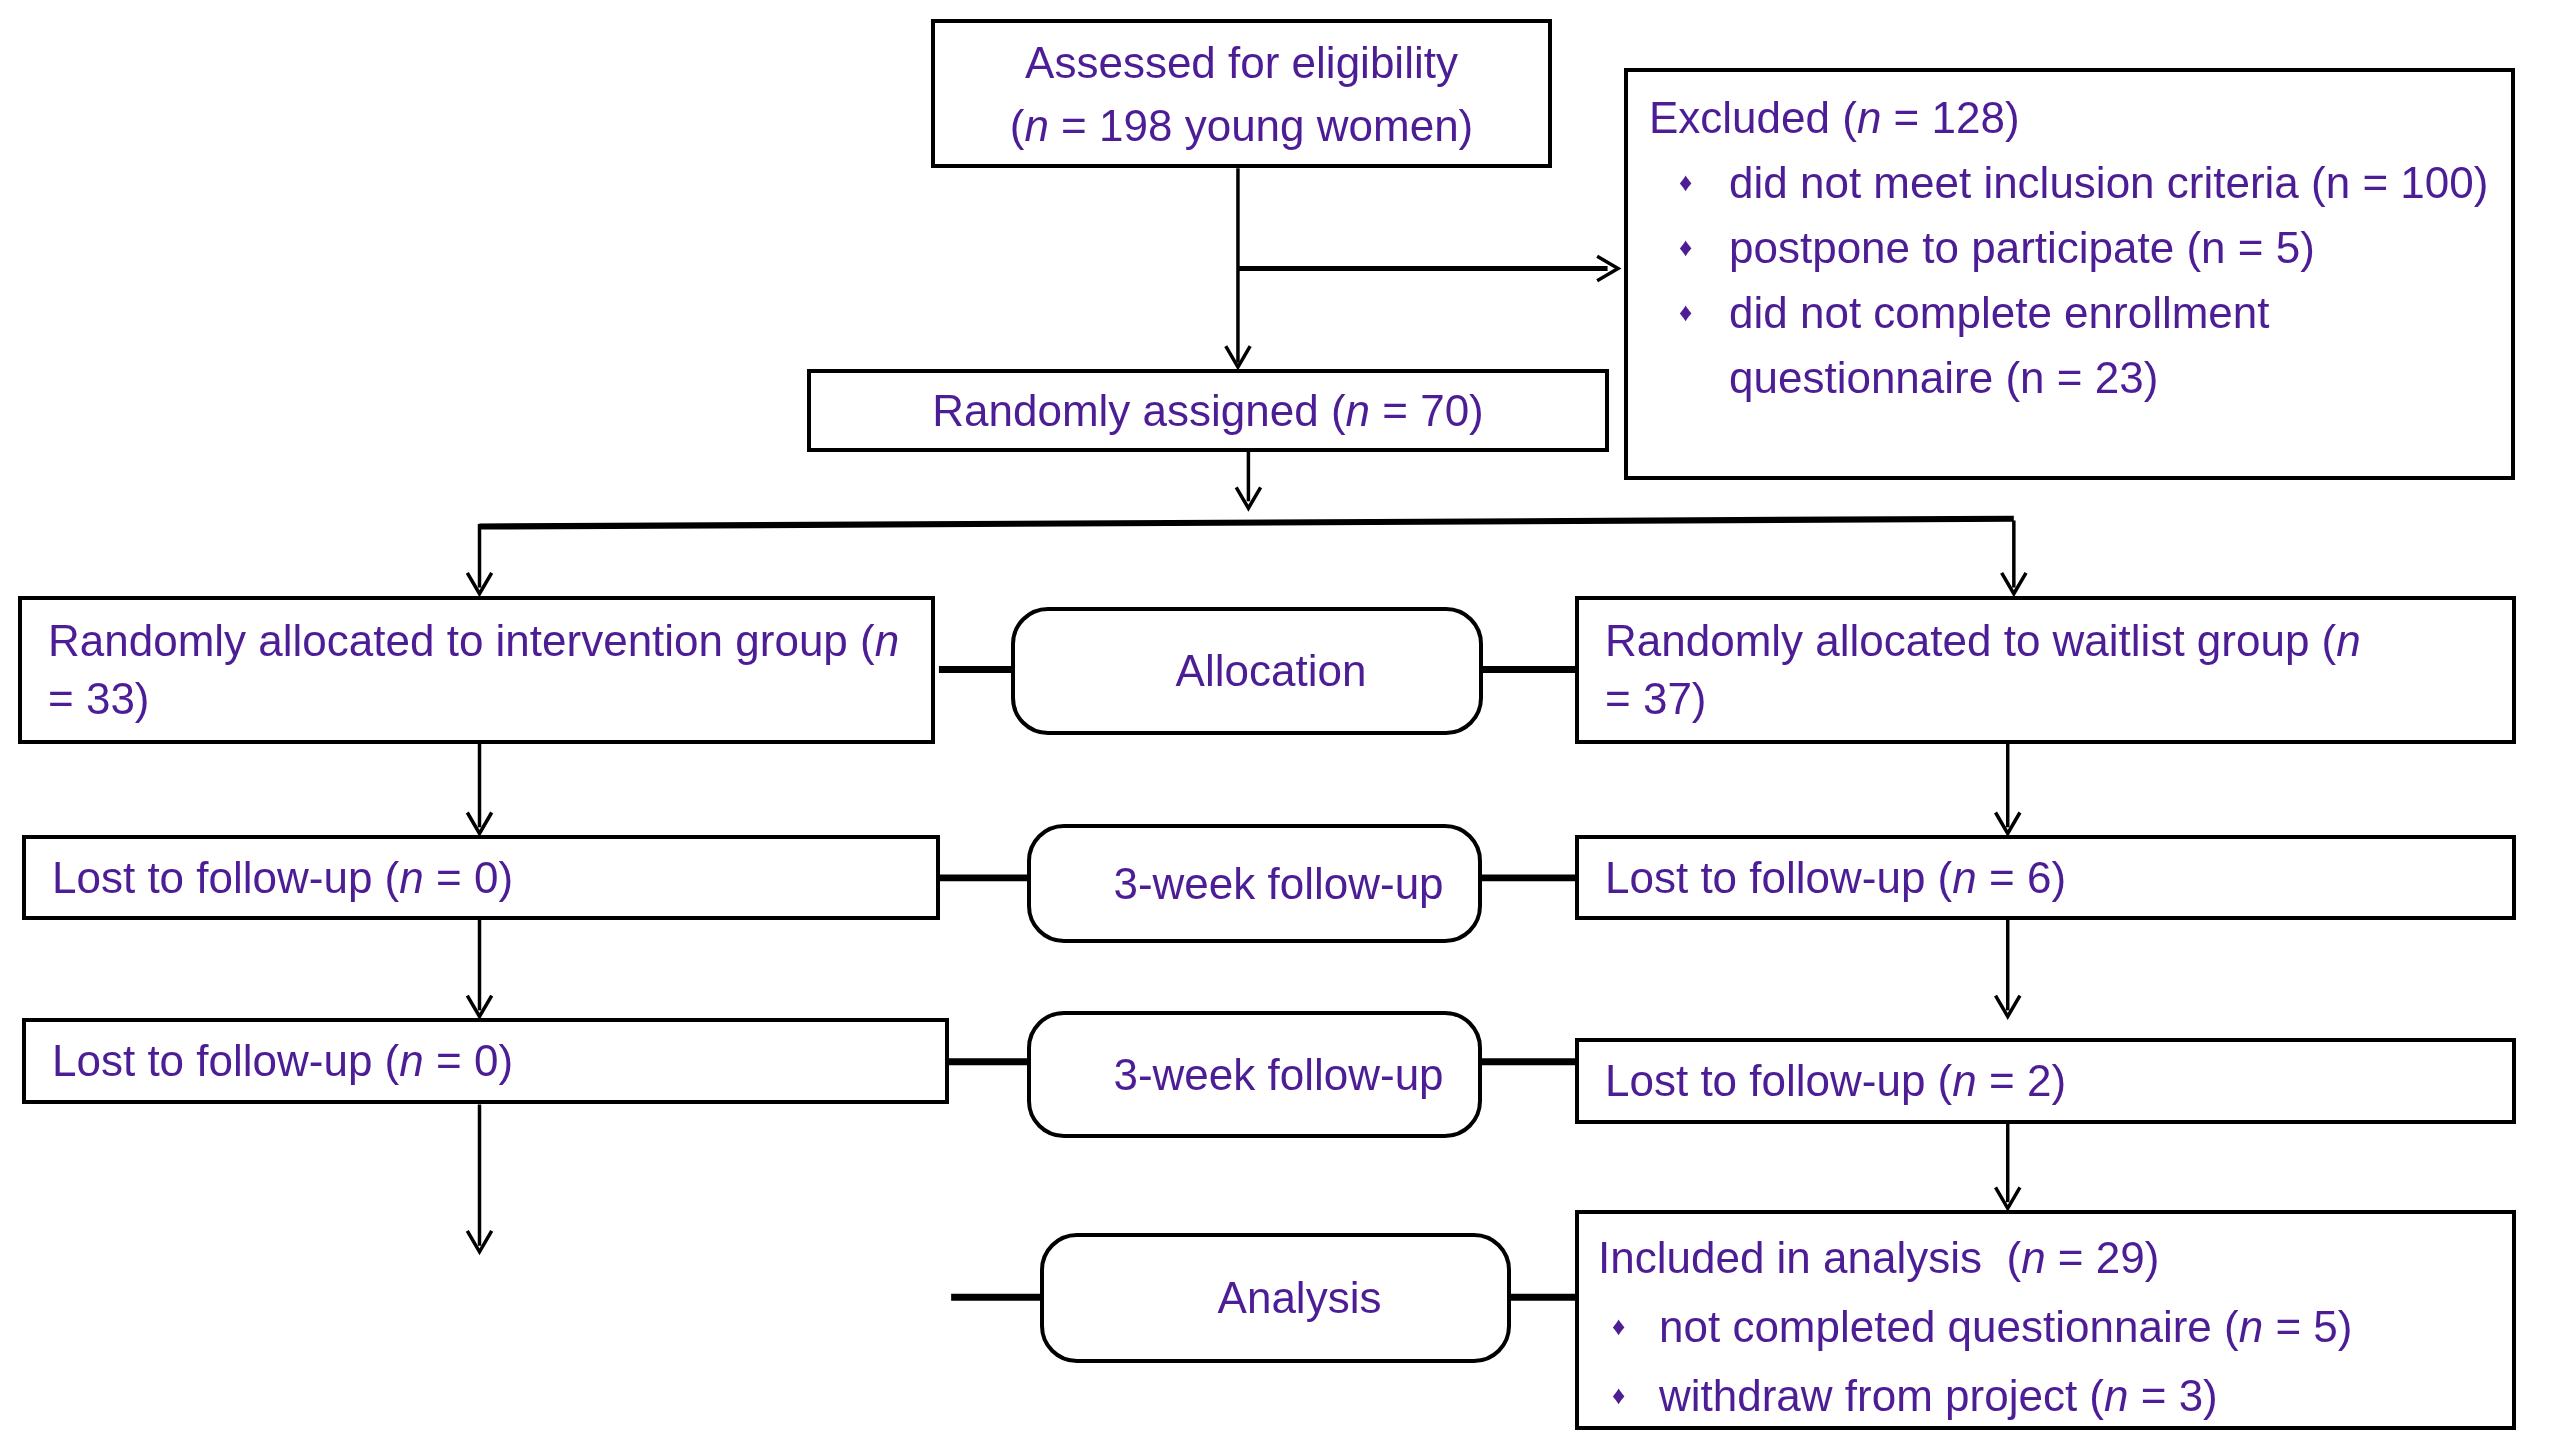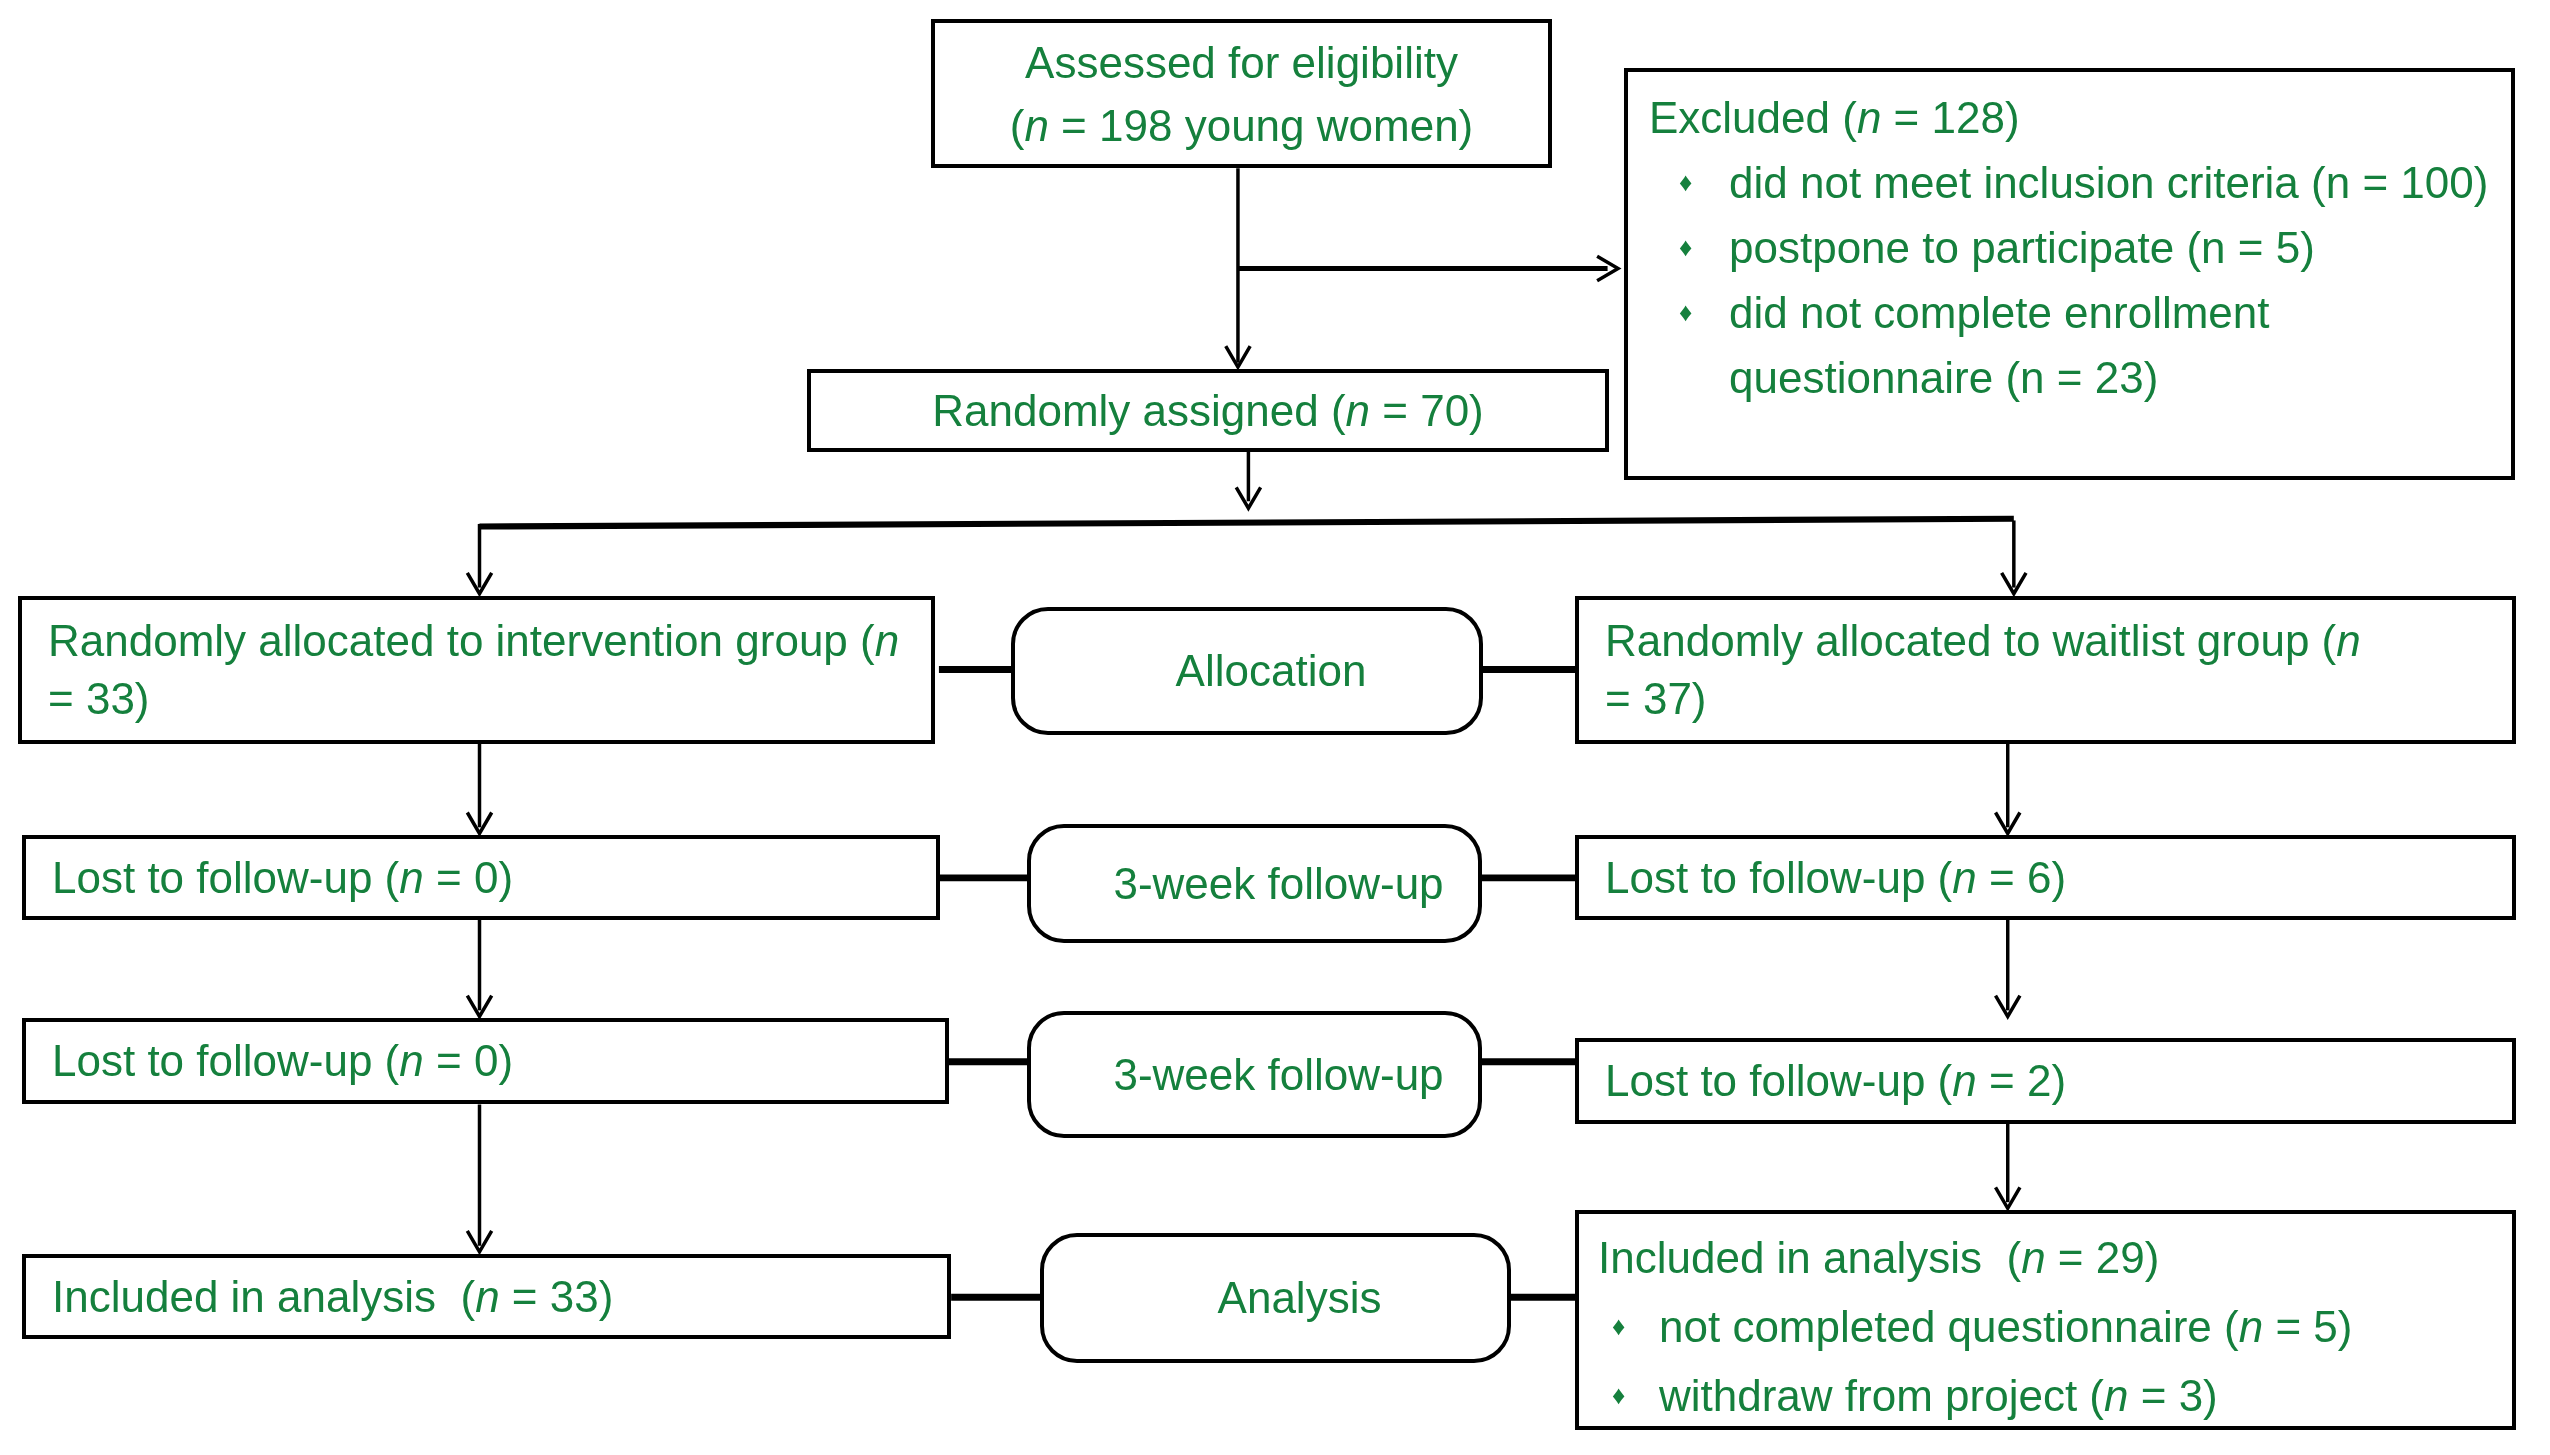--- a/index.html
+++ b/index.html
@@ -1,20 +1,20 @@
 <!DOCTYPE html>
 <html style="font-size:14px"><head>
 <meta charset="utf-8">
 <style>
   * { box-sizing: border-box; }
   html, body { margin: 0; padding: 0; background: #ffffff; }
   .canvas {
     position: relative; width: 2550px; height: 1455px; background: #ffffff;
     font-family: "Liberation Sans", "DejaVu Sans", sans-serif;
-    color: #15803d; font-size: 44px;
+    color: #4c1d95; font-size: 44px;
   }
   .lines { position: absolute; left: 0; top: 0; }
   .box { position: absolute; border: 4.4px solid #000; background: #fff; }
   .rounded { border-radius: 37px; padding-left: 48px; }
   .center { display: flex; align-items: center; justify-content: center; text-align: center; }
   .vcenter { display: flex; align-items: center; }
   em { font-style: italic; }
   .assessed-lines { line-height: 63px; }
   .padl { padding-left: 26px; padding-right: 8.7px; }
   .two-line { line-height: 58px; }
@@ -122,23 +122,20 @@
   <div class="box vcenter padl" style="left:22px; top:1018px; width:927px; height:86px;">
     <div><span>Lost to follow-up (</span><em>n</em><span> = 0)</span></div>
   </div>
   <div class="box rounded center" style="left:1027px; top:1011px; width:455px; height:127px;">
     <div>3-week follow-up</div>
   </div>
   <div class="box vcenter padl" style="left:1575px; top:1018px; width:941px; height:86px;margin-top:20px;">
     <div><span>Lost to follow-up (</span><em>n</em><span> = 2)</span></div>
   </div>
 
-  <div class="box vcenter padl" style="left:22px; top:1254px; width:929px; height:85px;">
-    <div><span>Included in analysis&nbsp; (</span><em>n</em><span> = 33)</span></div>
-  </div>
   <div class="box rounded center" style="left:1040px; top:1233px; width:471px; height:130px;">
     <div>Analysis</div>
   </div>
   <div class="box" style="left:1575px; top:1210px; width:941px; height:220px;">
     <div class="an-right-body">
       <div><span>Included in analysis&nbsp; (</span><em>n</em><span> = 29)</span></div>
       <div class="li">
         <span class="marker">♦</span>
         <span class="txt"><span>not completed questionnaire (</span><em>n</em><span> = 5)</span></span>
       </div>

